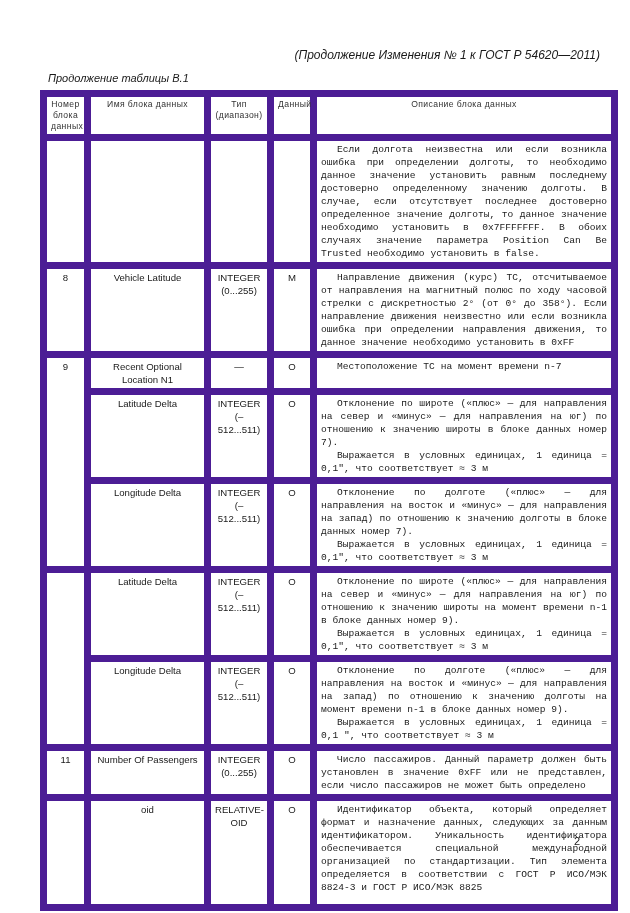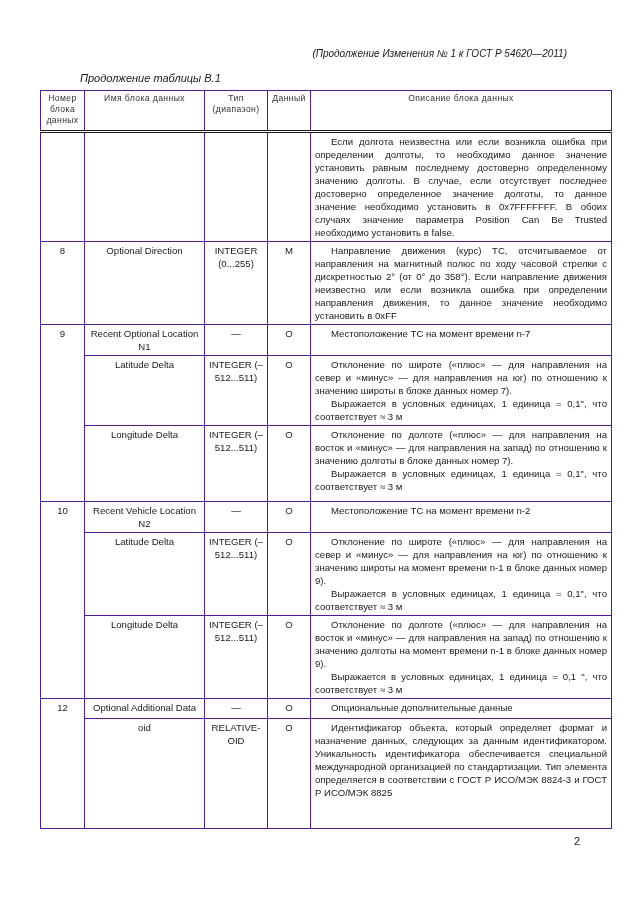--- a/index.html
+++ b/index.html
@@ -1,28 +1,28 @@
 <!DOCTYPE html>
 <html><head>
 <meta charset="utf-8">
 <style>
   html, body { margin: 0; padding: 0; background: #ffffff; }
   body { width: 630px; height: 913px; position: relative; overflow: hidden;
          font-family: "Liberation Sans", sans-serif; color: #1a1a1a; }
-  .running-head { position: absolute; top: 48px; right: 63px; font-size: 10px; font-style: italic; }
-  .caption { position: absolute; top: 72px; left: 48px; font-size: 11px; font-style: italic; margin-left: 32px; }
+  .running-head { position: absolute; top: 48px; right: 30px; font-size: 12px; font-style: italic; }
+  .caption { position: absolute; top: 72px; left: 48px; font-size: 11px; font-style: italic; }
   table.main { position: absolute; top: 90px; left: 40px; width: 571px; border-collapse: collapse;
                table-layout: fixed; font-size: 9.6px; line-height: 13px; }
-  table.main td, table.main th { border: 1px solid #4c1d95; vertical-align: top; padding: 2px 4px 2px 4px; }
+  table.main td, table.main th { border: 7px solid #4c1d95; vertical-align: top; padding: 2px 4px 2px 4px; }
   table.main th { font-weight: normal; font-size: 8.6px; letter-spacing: 0.4px; color: #333; line-height: 11px; }
   table.main thead tr { height: 41px; }
   table.main thead th { border-bottom: 3px double #1a1a1a; }
   col.c1 { width: 44px; } col.c2 { width: 120px; } col.c3 { width: 63px; } col.c4 { width: 43px; } col.c5 { width: 301px; }
   .center { text-align: center; }
-  .desc { text-align: justify; }
+  .desc { text-align: justify; font-family: Liberation Mono, monospace; }
   .desc p { margin: 0; text-indent: 16px; }
   td.nob { border-top: none !important; }
   td.not { border-bottom: none !important; }
   .page-num { position: absolute; top: 835px; left: 574px; font-size: 11px; }
 </style>
 </head>
 <body>
 
 <div class="running-head">(Продолжение Изменения № 1 к ГОСТ Р 54620—2011)</div>
 <div class="caption">Продолжение таблицы В.1</div>
@@ -51,21 +51,21 @@
       <td></td>
       <td></td>
       <td></td>
       <td class="desc">
           <p>Если долгота неизвестна или если возникла ошибка при определении долготы, то необходимо данное значение установить равным последнему достоверно определенному значению долготы. В случае, если отсутствует последнее достоверно определенное значение долготы, то данное значение необходимо установить в 0x7FFFFFFF. В обоих случаях значение параметра Position Can Be Trusted необходимо установить в false.</p>
         </td>
     </tr>
 
     <tr style="height:78px">
       <td class="center">8</td>
-      <td class="center">Optional Direction</td>
+      <td class="center">Vehicle Latitude</td>
       <td class="center">INTEGER (0...255)</td>
       <td class="center">M</td>
       <td class="desc">
           <p>Направление движения (курс) ТС, отсчитываемое от направления на магнитный полюс по ходу часовой стрелки с дискретностью 2° (от 0° до 358°). Если направление движения неизвестно или если возникла ошибка при определении направления движения, то данное значение необходимо установить в 0xFF</p>
         </td>
     </tr>
 
     <tr style="height:30px">
       <td class="center not">9</td>
       <td class="center">Recent Optional Location N1</td>
@@ -91,29 +91,20 @@
       <td class="nob"></td>
       <td class="center">Longitude Delta</td>
       <td class="center">INTEGER (–512...511)</td>
       <td class="center">O</td>
       <td class="desc">
         <p>Отклонение по долготе («плюс» — для направления на восток и «минус» — для направления на запад) по отношению к значению долготы в блоке данных номер 7).</p>
         <p>Выражается в условных единицах, 1 единица = 0,1", что соответствует ≈ 3 м</p>
       </td>
     </tr>
 
-    <tr style="height:29px">
-      <td class="center not">10</td>
-      <td class="center">Recent Vehicle Location N2</td>
-      <td class="center">—</td>
-      <td class="center">O</td>
-      <td class="desc">
-          <p>Местоположение ТС на момент времени n-2</p>
-        </td>
-    </tr>
 
     <tr style="height:80px">
       <td class="nob not"></td>
       <td class="center">Latitude Delta</td>
       <td class="center">INTEGER (–512...511)</td>
       <td class="center">O</td>
       <td class="desc">
         <p>Отклонение по широте («плюс» — для направления на север и «минус» — для направления на юг) по отношению к значению широты на момент времени n-1 в блоке данных номер 9).</p>
         <p>Выражается в условных единицах, 1 единица = 0,1", что соответствует ≈ 3 м</p>
       </td>
@@ -123,30 +114,30 @@
       <td class="nob"></td>
       <td class="center">Longitude Delta</td>
       <td class="center">INTEGER (–512...511)</td>
       <td class="center">O</td>
       <td class="desc">
         <p>Отклонение по долготе («плюс» — для направления на восток и «минус» — для направления на запад) по отношению к значению долготы на момент времени n-1 в блоке данных номер 9).</p>
         <p>Выражается в условных единицах, 1 единица = 0,1 ", что соответствует ≈ 3 м</p>
       </td>
     </tr>
 
-
-    <tr style="height:20px">
-      <td class="center not">12</td>
-      <td class="center">Optional Additional Data</td>
-      <td class="center">—</td>
+    <tr style="height:40px">
+      <td class="center">11</td>
+      <td class="center">Number Of Passengers</td>
+      <td class="center">INTEGER (0...255)</td>
       <td class="center">O</td>
       <td class="desc">
-          <p>Опциональные дополнительные данные</p>
+          <p>Число пассажиров. Данный параметр должен быть установлен в значение 0xFF или не представлен, если число пассажиров не может быть определено</p>
         </td>
     </tr>
+
 
     <tr style="height:110px">
       <td class="nob"></td>
       <td class="center">oid</td>
       <td class="center">RELATIVE-OID</td>
       <td class="center">O</td>
       <td class="desc">
           <p>Идентификатор объекта, который определяет формат и назначение данных, следующих за данным идентификатором. Уникальность идентификатора обеспечивается специальной международной организацией по стандартизации. Тип элемента определяется в соответствии с ГОСТ Р ИСО/МЭК 8824-3 и ГОСТ Р ИСО/МЭК 8825</p>
         </td>
     </tr>

